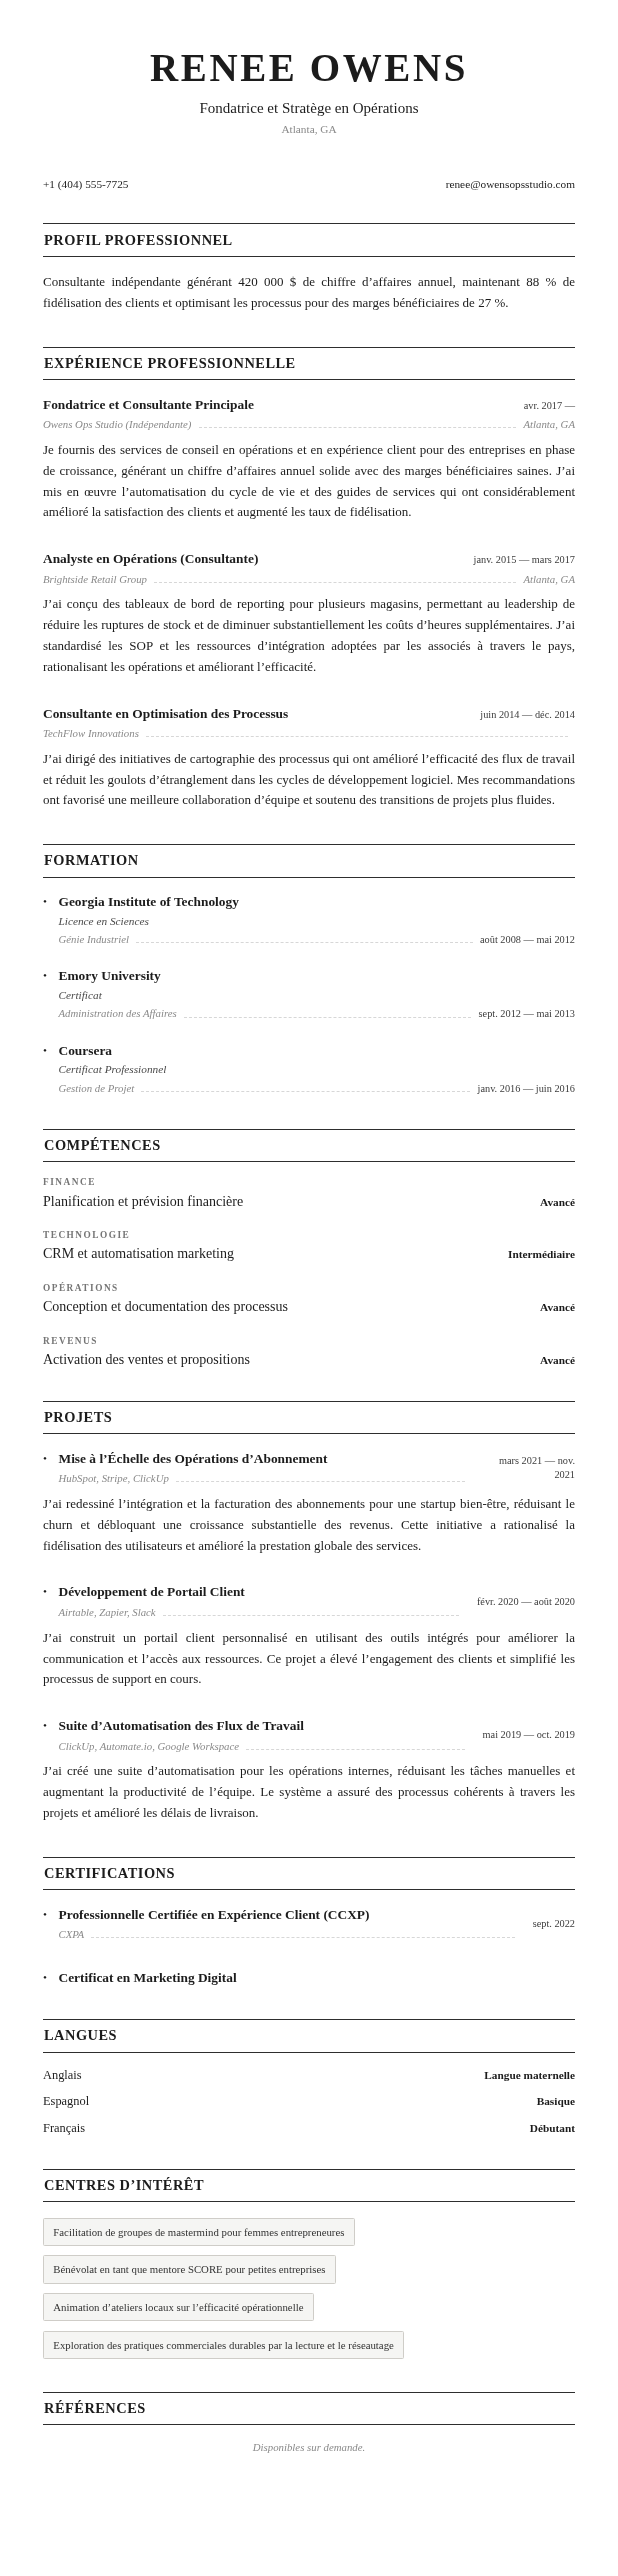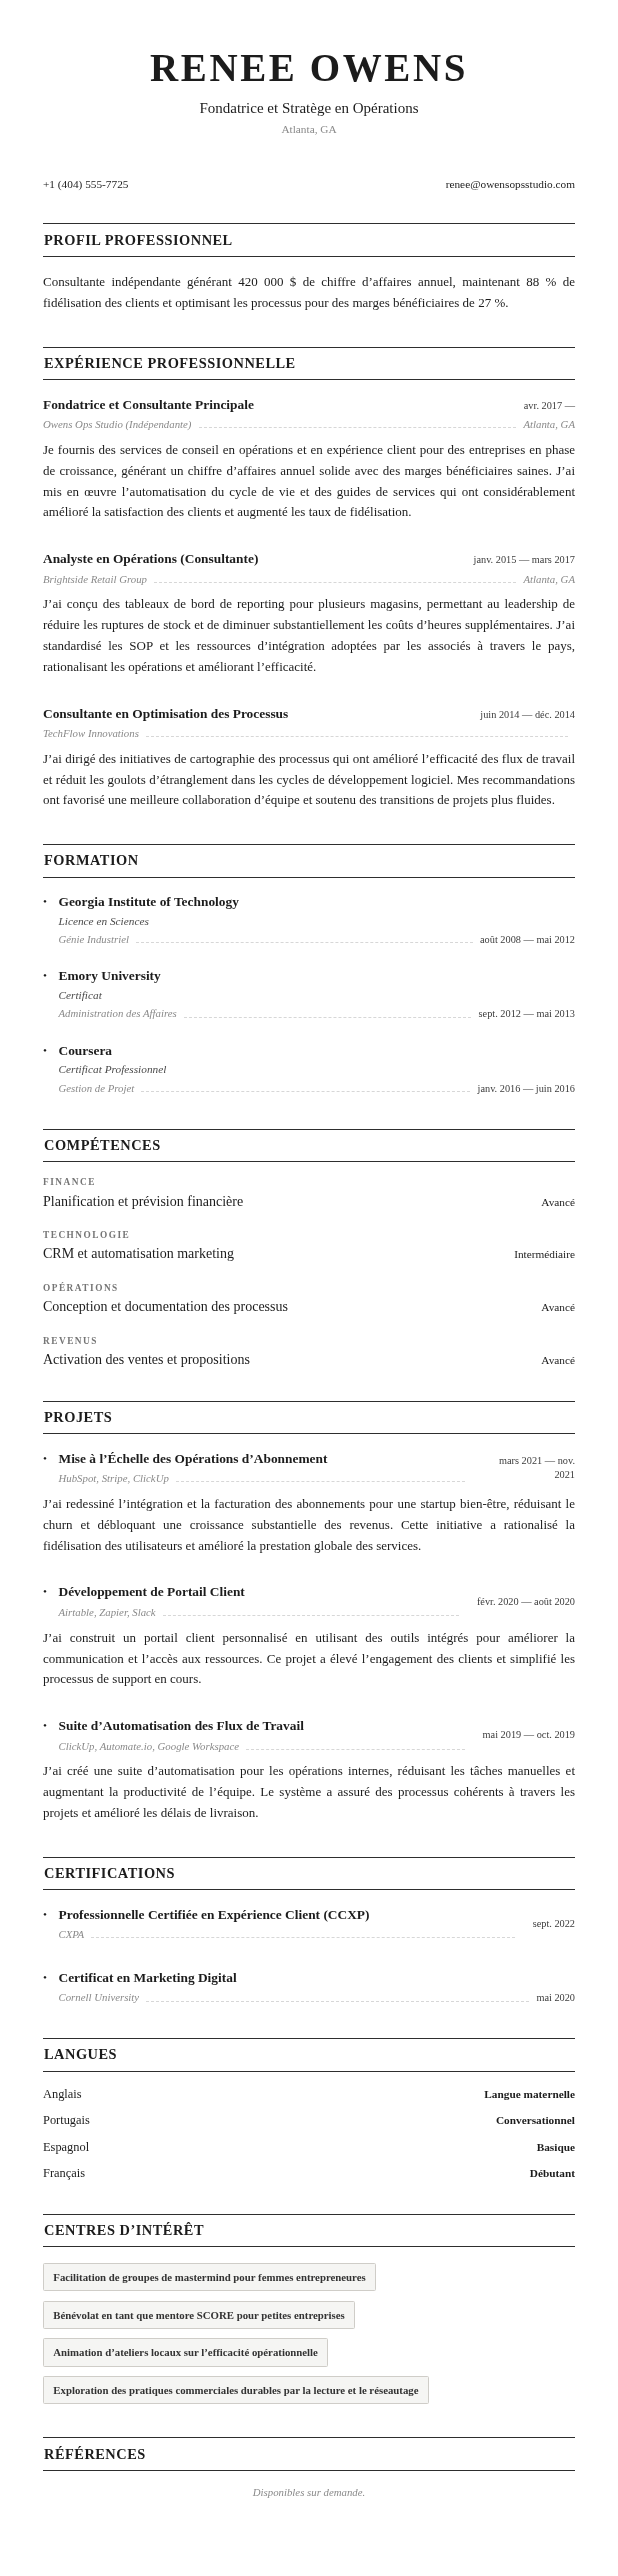--- a/index.html
+++ b/index.html
@@ -56,21 +56,21 @@
   .edu-body, .proj-body { flex: 1 1 auto; min-width: 0; }
   .school { font-size: 13.4px; font-weight: 700; line-height: 1.3; }
   .degree { margin-top: 3.1px; font-style: italic; font-size: 11.3px; color: #4a4a4a; line-height: 1.35; }
   .field-row { margin-top: 3.1px; }
 
   
   .skill-group + .skill-group { margin-top: 20.6px; }
   .skill-cat { font-size: 9.3px; letter-spacing: 1.5px; color: #757575; font-weight: bold; }
   .skill-row { display: flex; justify-content: space-between; align-items: baseline; margin-top: 6.2px; }
   .skill-name { font-size: 14px; }
-  .skill-level { font-size: 11.3px; font-weight: 400; }
+  .skill-level { font-size: 11.3px; font-weight: 700; }
 
   
   .project + .project, .cert + .cert { margin-top: 27px; }
   .proj-head { display: flex; align-items: center; gap: 10.3px; }
   .bullet-item { display: flex; flex: 1 1 auto; min-width: 0; }
   .proj-title { max-width: 309px; }
   .cert-title { max-width: 340px; }
   .date-col { font-size: 10.3px; color: var(--date-color, #3c3c3c); text-align: right; white-space: nowrap; line-height: 1.35; }
   .dc-mid { width: 93px; white-space: normal; }
   .dc-xnarrow { width: 43px; white-space: normal; }
@@ -80,21 +80,21 @@
   .lang-row + .lang-row { margin-top: 11.3px; }
   .lang-name { font-size: 12.4px; }
   .lang-level { font-size: 11.3px; font-weight: 700; }
 
   
   .chip {
     width: fit-content; max-width: 100%;
     background: var(--chip-bg, #f5f5f3);
     border: 0.5px solid var(--chip-border, #cfcdc8);
     border-radius: 1.5px; padding: 6.2px 9.3px;
-    font-size: 10.8px; color: #333333; line-height: 1.3; font-weight: bold;
+    font-size: 10.8px; color: #333333; line-height: 1.3;
   }
   .chip + .chip { margin-top: 9.3px; }
 
   
   .ref-note { margin-top: 3.1px; text-align: center; font-style: italic; font-size: 10.8px; color: var(--muted-color, #8a8a8a); }
 </style>
 </head>
 <body>
 
 <div class="page">
@@ -308,40 +308,31 @@
         </div>
         <span class="date-col dc-xnarrow">sept. 2022</span>
       </div>
     </article>
 
     <article class="cert">
       <div class="bullet-item">
         <span class="bullet"></span>
         <div class="proj-body">
           <h3 class="item-title cert-title">Certificat en Marketing Digital</h3>
-          <div class="meta-row">
-            <span class="meta">Cornell University</span>
-            <span class="leader"></span>
-            <span class="date">mai 2020</span>
-          </div>
         </div>
       </div>
     </article>
   </section>
 
   <section class="section">
     <h2 class="sec-title">LANGUES</h2>
 
     <div class="lang-row">
       <span class="lang-name">Anglais</span>
       <span class="lang-level">Langue maternelle</span>
-    </div>
-    <div class="lang-row">
-      <span class="lang-name">Portugais</span>
-      <span class="lang-level">Conversationnel</span>
     </div>
     <div class="lang-row">
       <span class="lang-name">Espagnol</span>
       <span class="lang-level">Basique</span>
     </div>
     <div class="lang-row">
       <span class="lang-name">Français</span>
       <span class="lang-level">Débutant</span>
     </div>
   </section>

